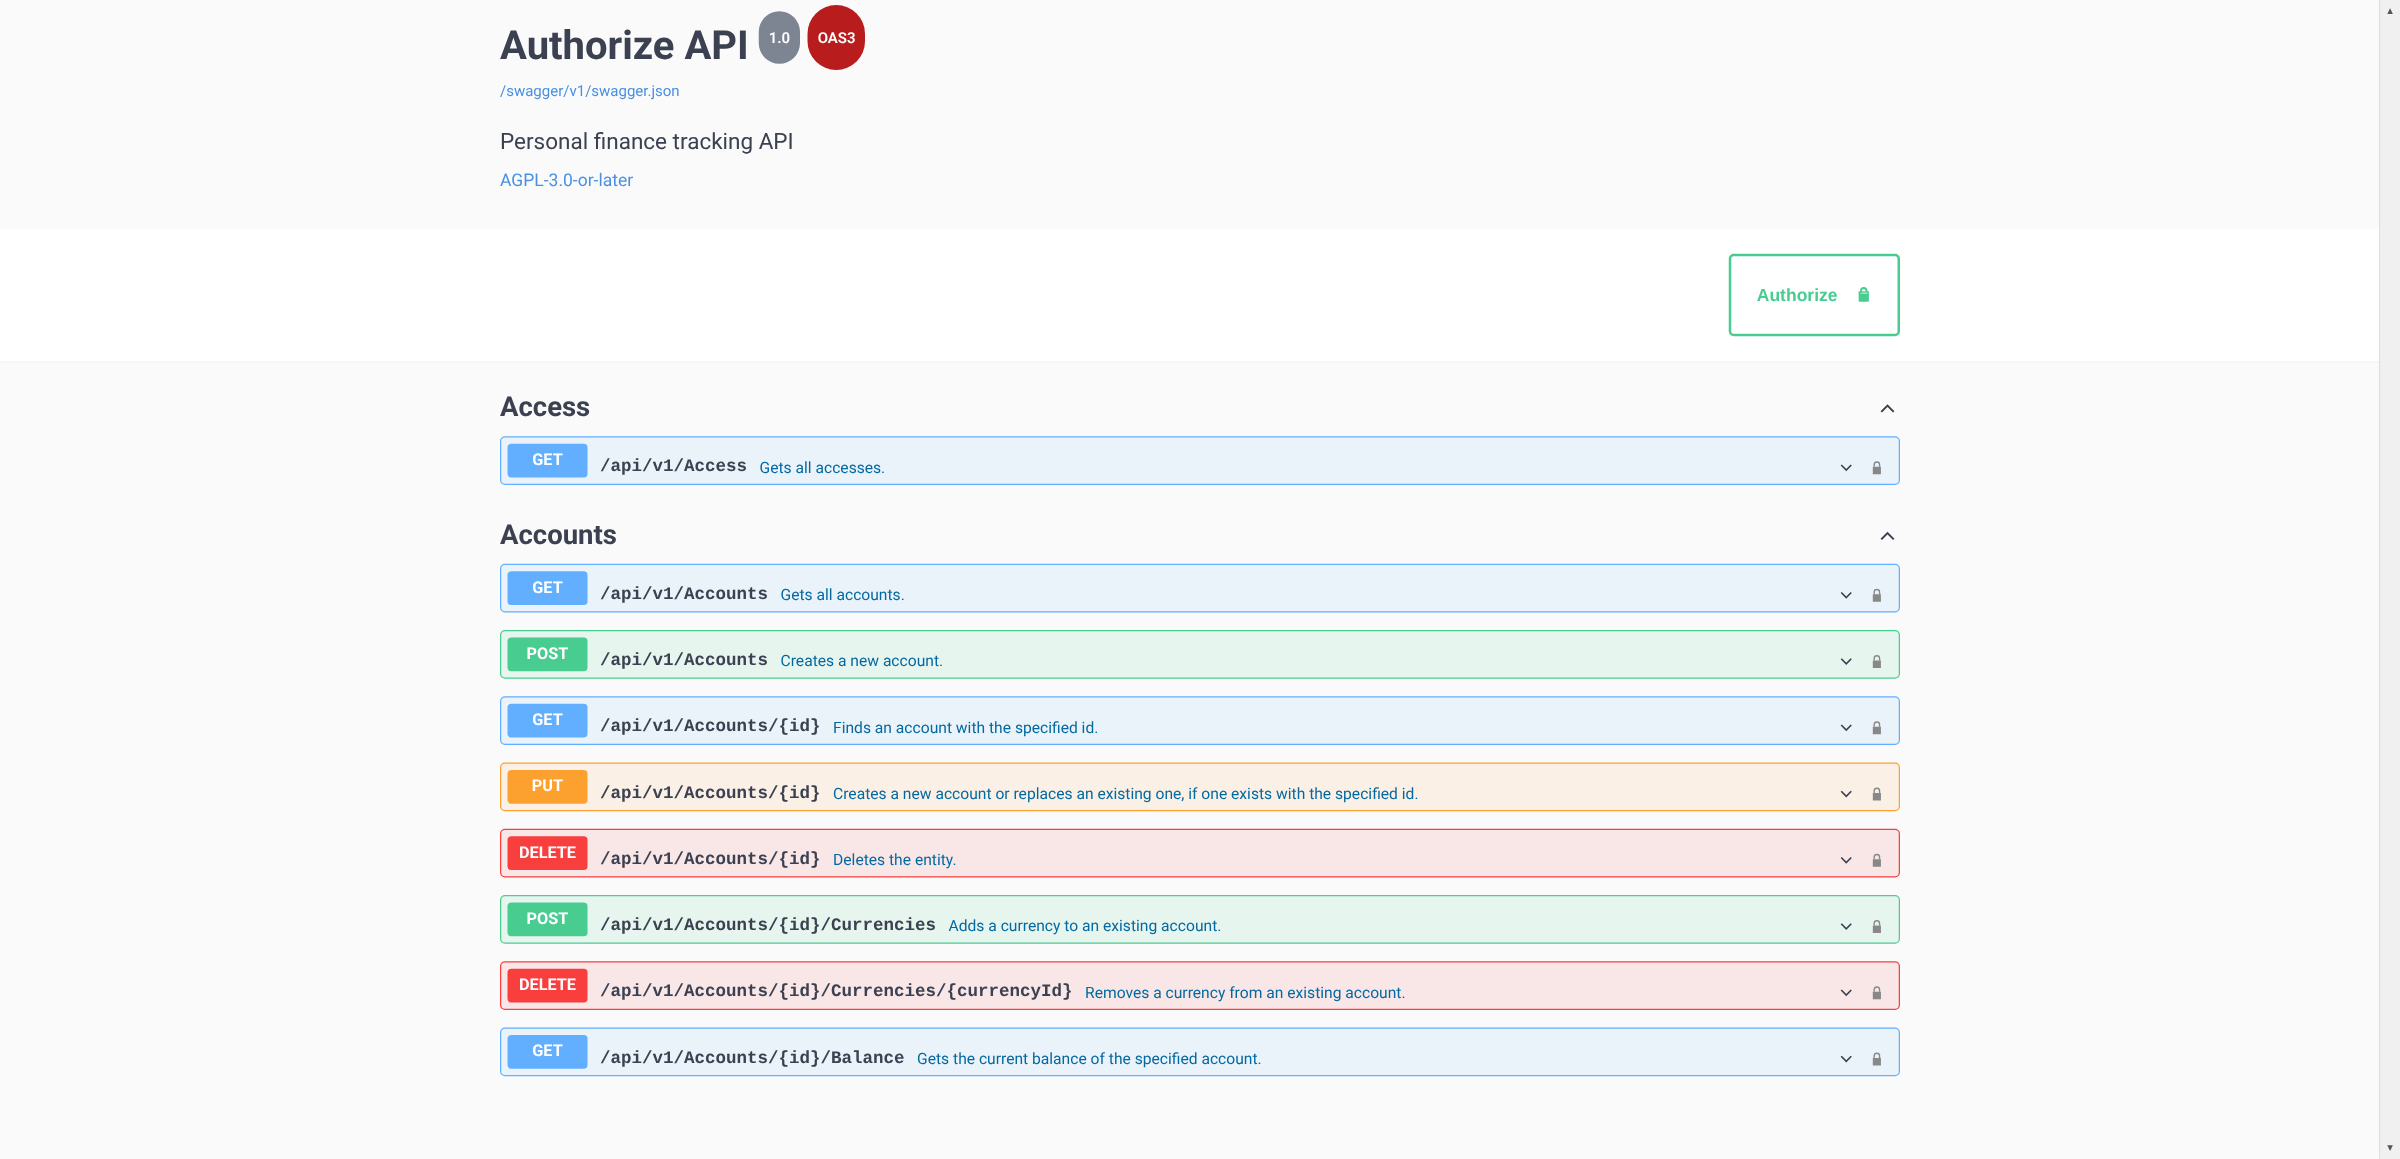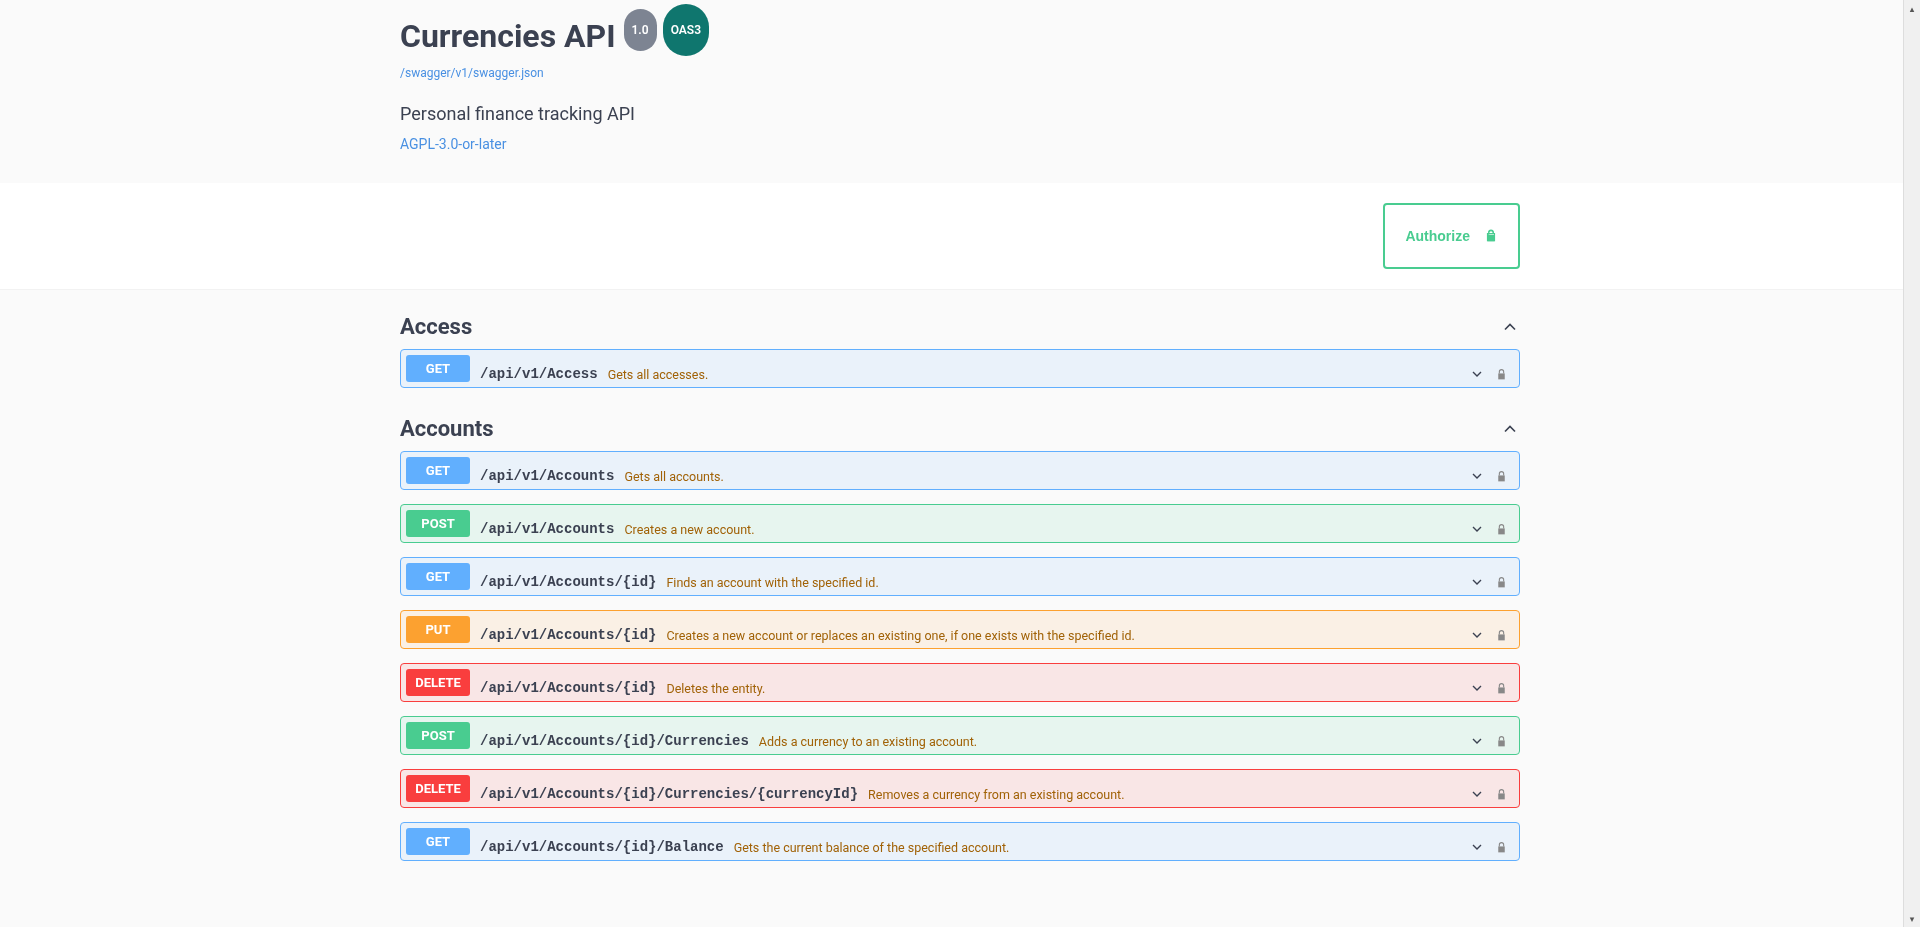--- a/index.html
+++ b/index.html
@@ -35,21 +35,21 @@
     font-size: 12px;
     padding: 15px 8px;
     border-radius: 40px;
     margin-left: 6px;
     font-weight: 600;
     position: relative;
     top: -6px;
   }
   .badge-oas {
     display: inline-block;
-    background: #0f766e;
+    background: #b91c1c;
     color: #fff;
     font-size: 12px;
     padding: 20px 8px;
     border-radius: 40px;
     margin-left: 4px;
     font-weight: 600;
     position: relative;
     top: -6px;
     text-align: center;
   }
@@ -139,21 +139,21 @@
   .path {
     font-family: "Courier New", monospace;
     font-weight: 600;
     font-size: 14px;
     color: #3b4151;
     margin-right: 10px;
     white-space: nowrap;
   }
   .summary {
     font-size: 12.5px;
-    color: #a16207;
+    color: #0369a1;
     flex: 1;
   }
   .op-right {
     display: flex;
     align-items: center;
     gap: 10px;
     padding-right: 6px;
   }
   .lock-small { width: 13px; height: 15px; fill: #888; }
   .scrollbar {
@@ -173,21 +173,21 @@
     cursor: pointer;
   }
   .scroll-arrow.bottom { position: absolute; bottom: 0; width: 100%; }
 </style>
 </head>
 <body>
 
 <div class="header-section">
   <div class="container">
     <h1 class="title">
-      <span>Currencies API</span>
+      <span>Authorize API</span>
       <span class="badge-version">1.0</span>
       <span class="badge-oas">OAS3</span>
     </h1>
     <a class="spec-link">/swagger/v1/swagger.json</a>
     <p class="description">Personal finance tracking API</p>
     <a class="license-link">AGPL-3.0-or-later</a>
   </div>
 </div>
 
 <div class="authorize-section">

